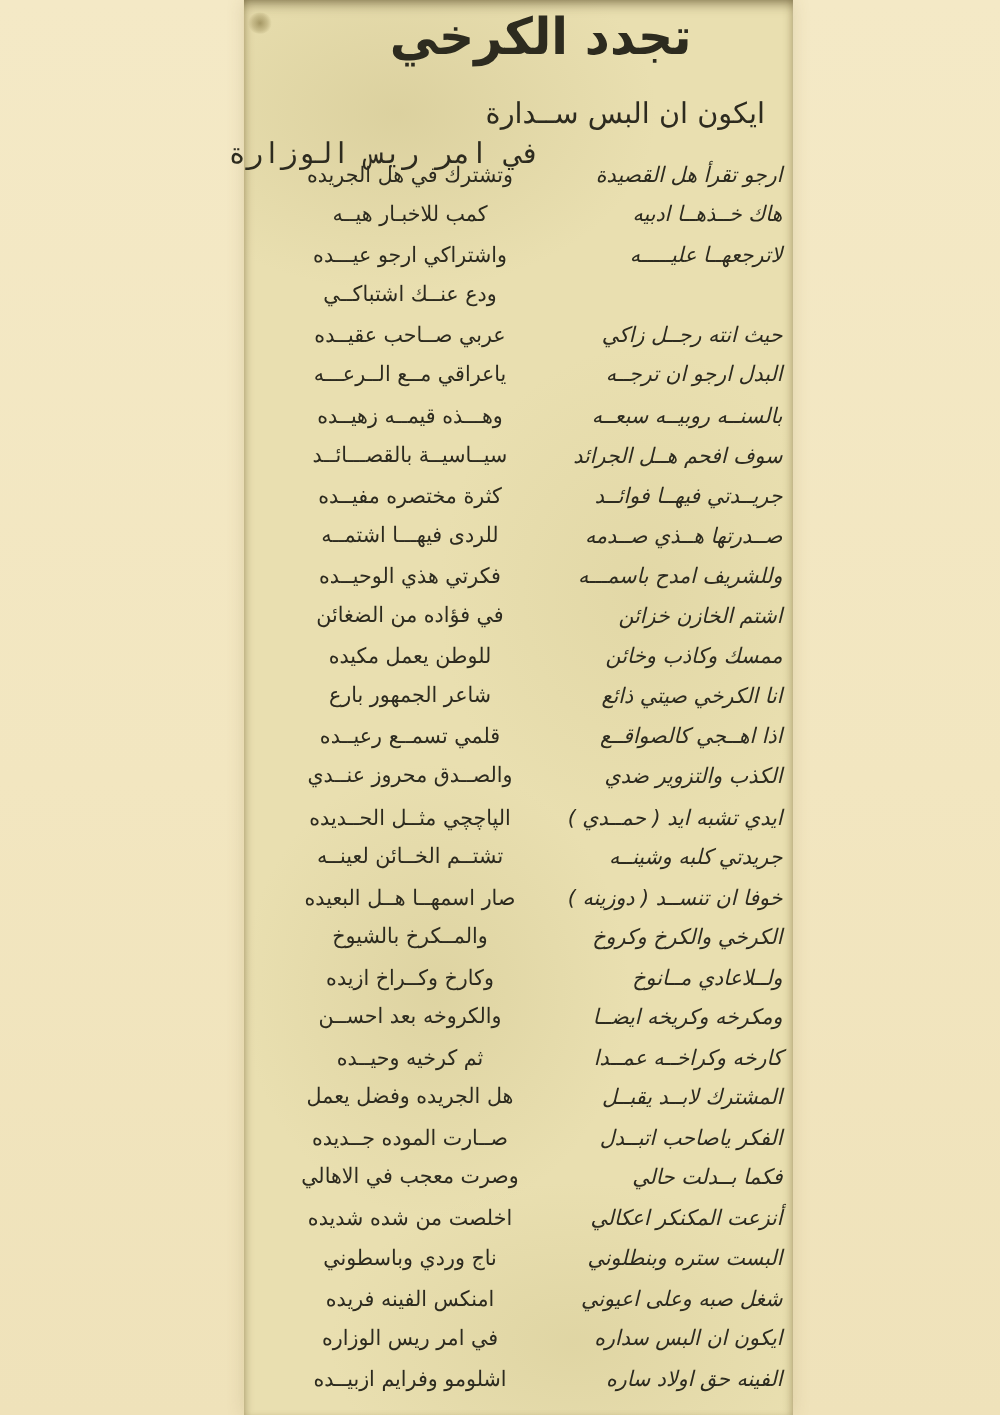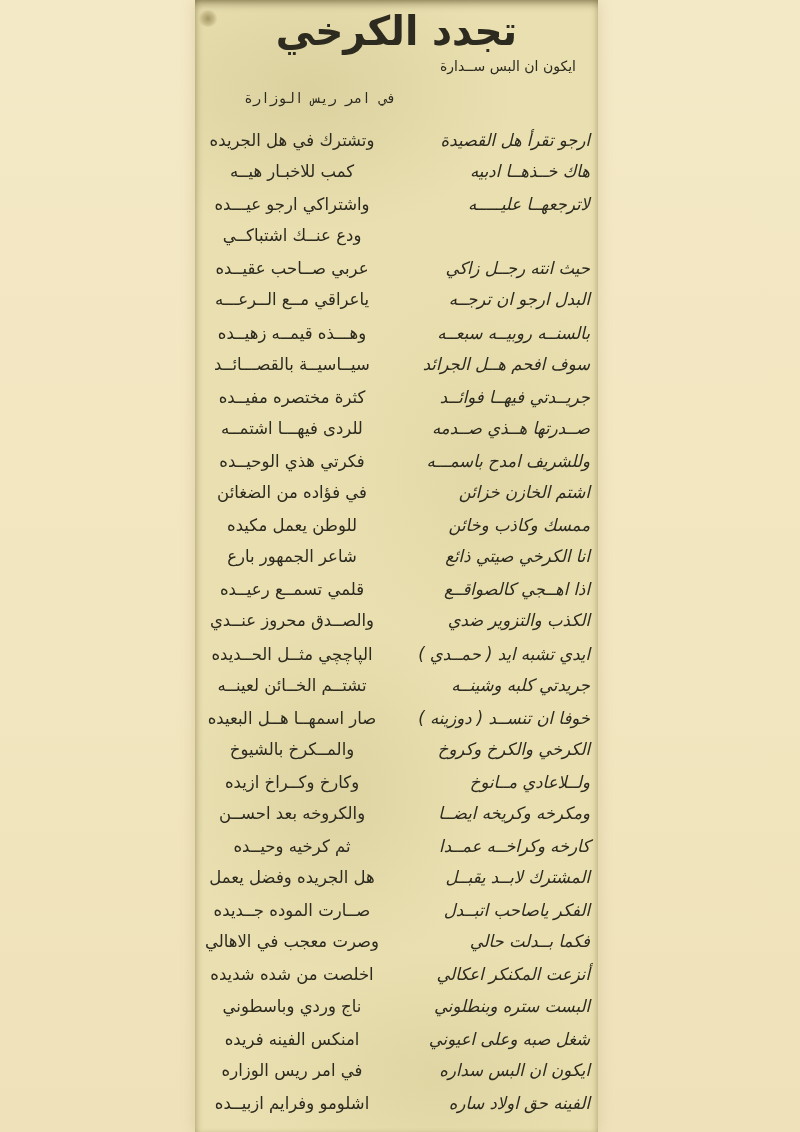--- a/index.html
+++ b/index.html
@@ -28,20 +28,21 @@
     background-image:
       radial-gradient(ellipse 320px 220px at 28% 8%,  rgba(185,173,115,0.28), transparent 65%),
       radial-gradient(ellipse 260px 320px at 72% 42%, rgba(198,187,128,0.20), transparent 62%),
       radial-gradient(ellipse 240px 280px at 35% 70%, rgba(183,172,112,0.22), transparent 65%),
       radial-gradient(ellipse 300px 200px at 60% 95%, rgba(190,179,120,0.22), transparent 65%);
     box-shadow:
       inset 0 8px 9px -5px rgba(72,60,25,0.55),
       inset 5px 0 7px -4px rgba(120,105,55,0.45),
       inset -5px 0 7px -4px rgba(120,105,55,0.35),
       0 0 14px rgba(120,100,50,0.18);
+    padding-left: 36px;
   }
   .title {
     margin: 0;
     padding-top: 6px;
     height: 52px;
     line-height: 50px;
     text-align: center;
     font-size: 39px;
     font-weight: bold;
     letter-spacing: 1px;
@@ -53,22 +54,23 @@
     top: 10px;
     width: 20px;
     height: 17px;
     border-radius: 50%;
     background: radial-gradient(circle, rgba(112,96,42,0.55) 0%, rgba(112,96,42,0.25) 45%, rgba(112,96,42,0) 72%);
   }
   .opening {
     position: relative;
     height: 64px;
     direction: rtl;
-    font-size: 14px;
+    font-size: 23px;
     font-weight: 500;
+    margin-top: 20px;
   }
   .open-right { position: absolute; top: 0;    right: 22px;  white-space: nowrap; }
   .open-left  { position: absolute; top: 32px; right: 202px; white-space: nowrap; font-family: Liberation Mono, monospace; }
 
   .verses {
     position: absolute;
     top: 124px;
     left: 0;
     right: 0;
   }

